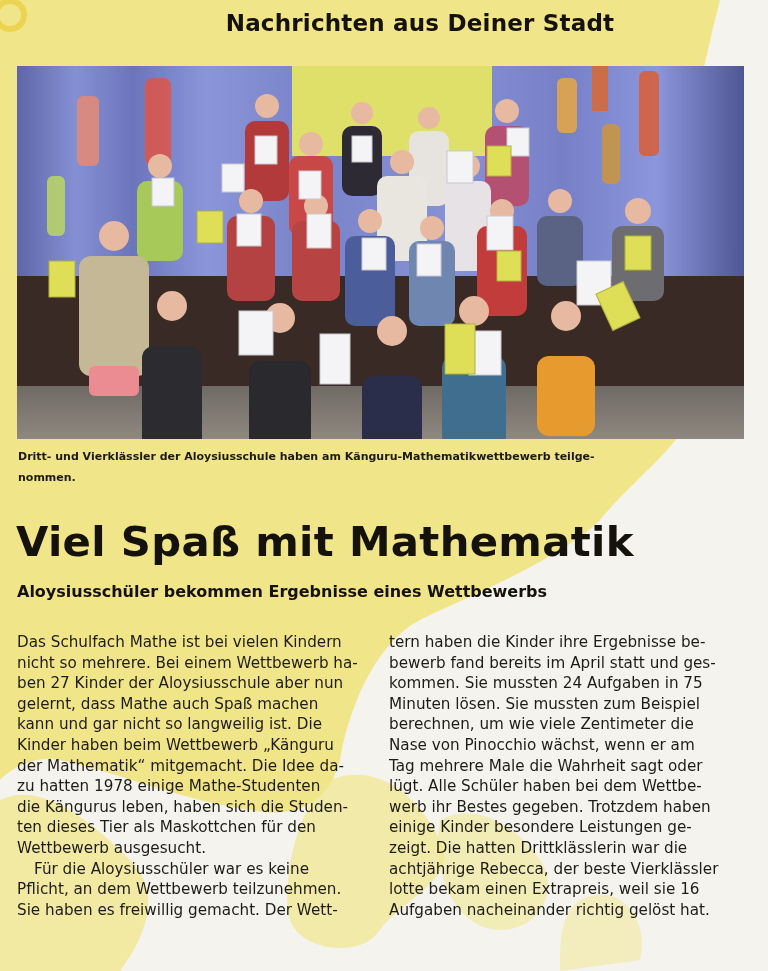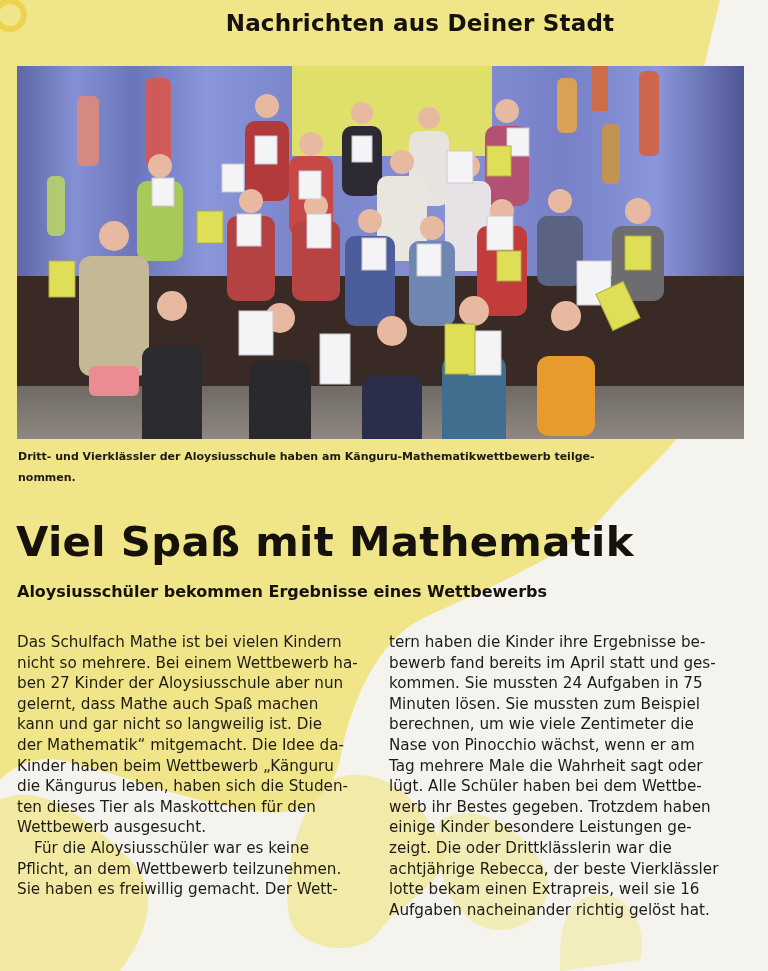--- a/index.html
+++ b/index.html
@@ -243,38 +243,39 @@
 
 <div class="headline">Viel Spaß mit Mathematik</div>
 <div class="subheadline">Aloysiusschüler bekommen Ergebnisse eines Wettbewerbs</div>
 
 <div class="col col-left">
   <p>Das Schulfach Mathe ist bei vielen Kindern</p>
   <p>nicht so mehrere. Bei einem Wettbewerb ha-</p>
   <p>ben 27 Kinder der Aloysiusschule aber nun</p>
   <p>gelernt, dass Mathe auch Spaß machen</p>
   <p>kann und gar nicht so langweilig ist. Die</p>
+  <p>Kinder haben beim Wettbewerb „Känguru</p>
   <p>der Mathematik“ mitgemacht. Die Idee da-</p>
-  <p>Kinder haben beim Wettbewerb „Känguru</p>
+  <p>zu hatten 1978 einige Mathe-Studenten</p>
   <p>die Kängurus leben, haben sich die Studen-</p>
   <p>ten dieses Tier als Maskottchen für den</p>
   <p>Wettbewerb ausgesucht.</p>
   <p class="indent">Für die Aloysiusschüler war es keine</p>
   <p>Pflicht, an dem Wettbewerb teilzunehmen.</p>
   <p>Sie haben es freiwillig gemacht. Der Wett-</p>
 </div>
 
 <div class="col col-right">
   <p>tern haben die Kinder ihre Ergebnisse be-</p>
   <p>bewerb fand bereits im April statt und ges-</p>
   <p>kommen. Sie mussten 24 Aufgaben in 75</p>
   <p>Minuten lösen. Sie mussten zum Beispiel</p>
   <p>berechnen, um wie viele Zentimeter die</p>
   <p>Nase von Pinocchio wächst, wenn er am</p>
   <p>Tag mehrere Male die Wahrheit sagt oder</p>
   <p>lügt. Alle Schüler haben bei dem Wettbe-</p>
   <p>werb ihr Bestes gegeben. Trotzdem haben</p>
   <p>einige Kinder besondere Leistungen ge-</p>
-  <p>zeigt. Die oder Drittklässlerin war die</p>
+  <p>zeigt. Die hatten Drittklässlerin war die</p>
   <p>achtjährige Rebecca, der beste Vierklässler</p>
   <p>lotte bekam einen Extrapreis, weil sie 16</p>
   <p>Aufgaben nacheinander richtig gelöst hat.</p>
 </div>
 
 </body></html>

